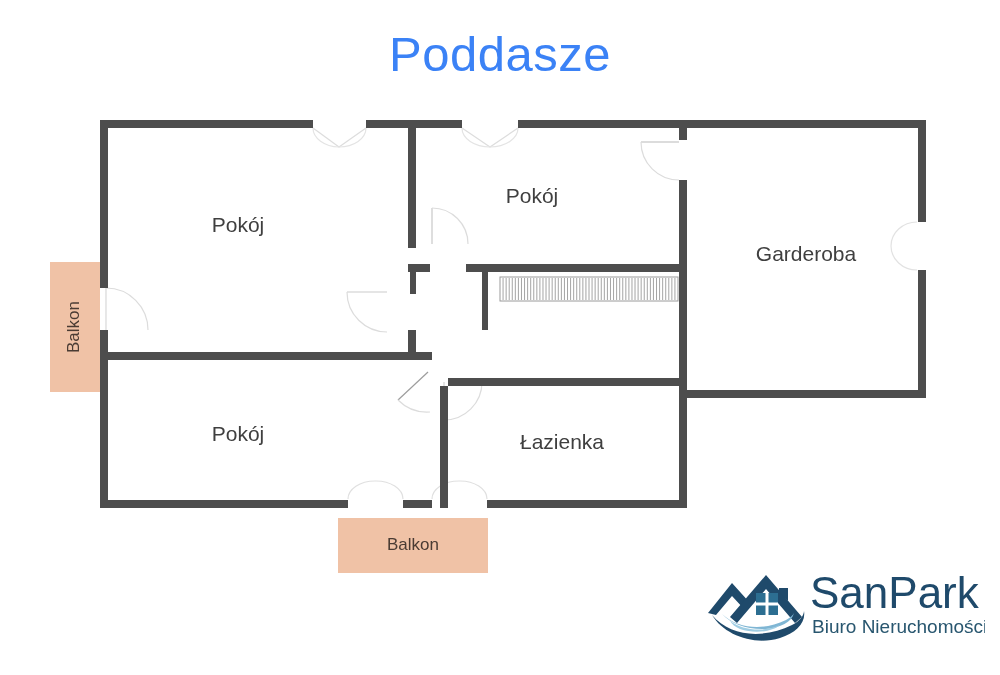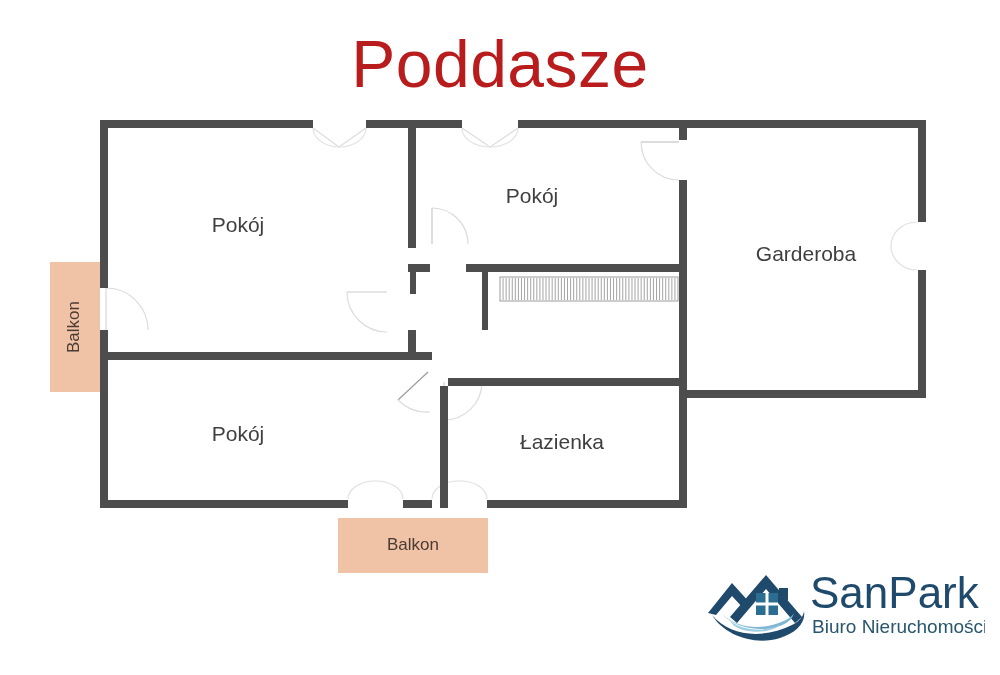--- a/index.html
+++ b/index.html
@@ -7,23 +7,23 @@
     width:1000px;height:675px;
     background:#ffffff;
     font-family:"Liberation Sans", sans-serif;
     position:relative;
     overflow:hidden;
   }
   #plan-title{
     position:absolute;
     left:0;top:26px;width:1000px;
     text-align:center;
-    font-size:66px;
+    font-size:49px;
     font-weight:400;
-    color:#b91c1c;
+    color:#3b82f6;
     letter-spacing:0.5px;
   }
   #floorplan{
     position:absolute;
     left:0;top:0;
     width:1000px;height:675px;
   }
   .room-label{
     font-family:"Liberation Sans", sans-serif;
     font-size:21px;

